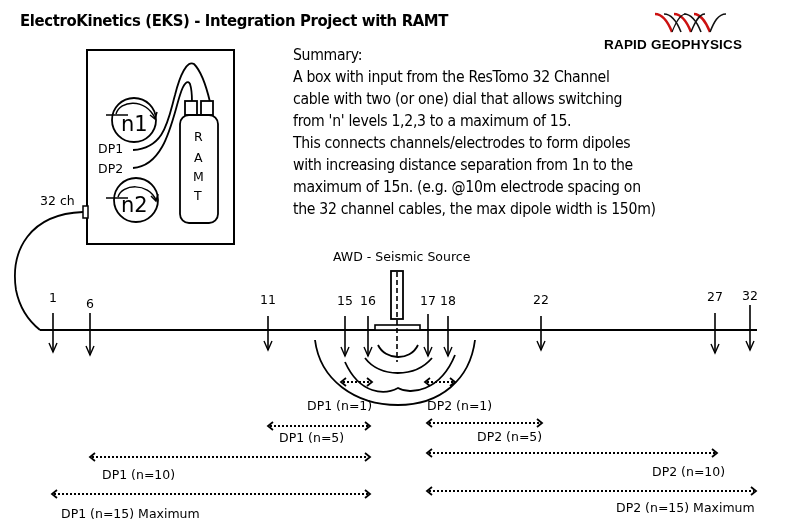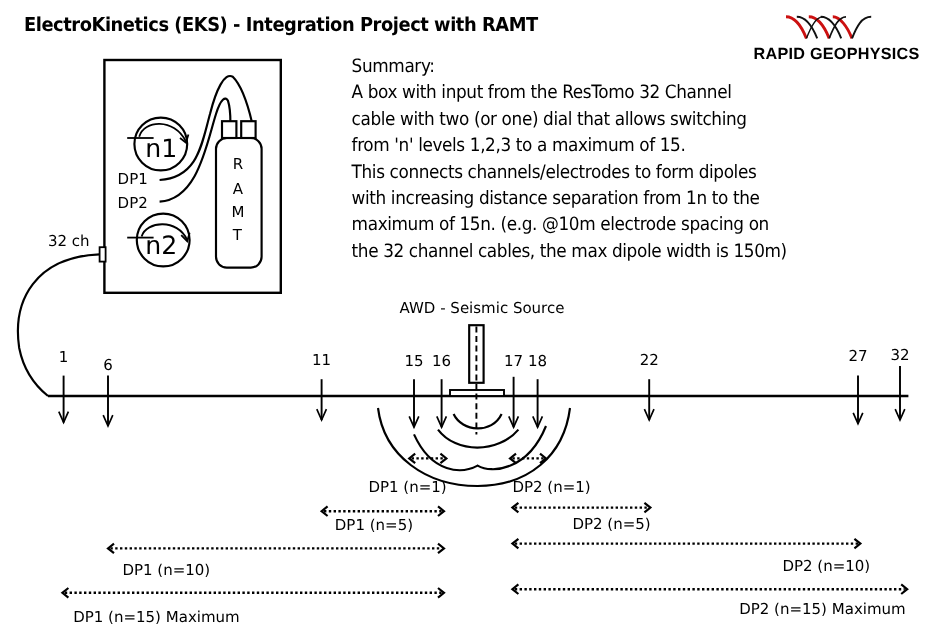--- a/index.html
+++ b/index.html
@@ -3,21 +3,21 @@
 <meta charset="utf-8">
 <style>
   html, body { margin: 0; padding: 0; background: #ffffff; }
   body { width: 792px; height: 532px; position: relative; overflow: hidden;
          font-family: "Liberation Sans", "DejaVu Sans", sans-serif; color: #000; }
   #title { position: absolute; left: 20px; top: 11px; font-size: 16px; font-weight: bold;
            font-family: "DejaVu Sans", sans-serif; letter-spacing: -0.4px; transform: scaleX(0.93); transform-origin: left; }
   #summary { position: absolute; left: 293px; top: 44px; font-size: 15.3px; line-height: 22px;
              font-family: "DejaVu Sans", sans-serif; letter-spacing: -0.35px; transform: scaleX(0.92); transform-origin: left; white-space: nowrap; }
   #summary div { margin: 0; }
-  #logo-text { position: absolute; left: 628px; top: 37px; font-size: 13.5px; font-weight: bold;
+  #logo-text { position: absolute; left: 604px; top: 37px; font-size: 13.5px; font-weight: bold;
                font-family: "Liberation Sans", sans-serif; letter-spacing: 0.2px; text-align: right; }
   svg#diagram { position: absolute; left: 0; top: 0; }
   .lbl { font-family: "DejaVu Sans", sans-serif; font-size: 12.5px; fill: #000; }
   .lbl-big { font-family: "DejaVu Sans", sans-serif; font-size: 21px; fill: #000; }
 </style>
 </head>
 <body>
 
 <div id="title">ElectroKinetics (EKS) - Integration Project with RAMT</div>
 

